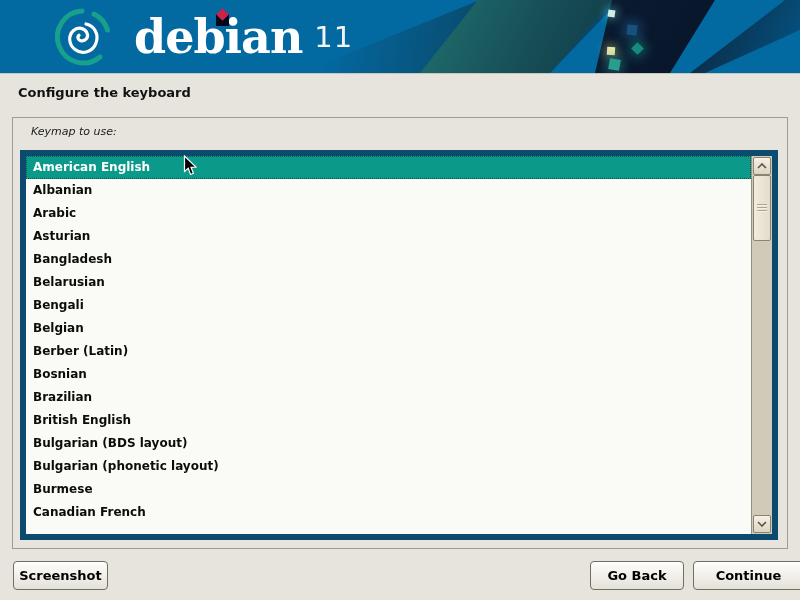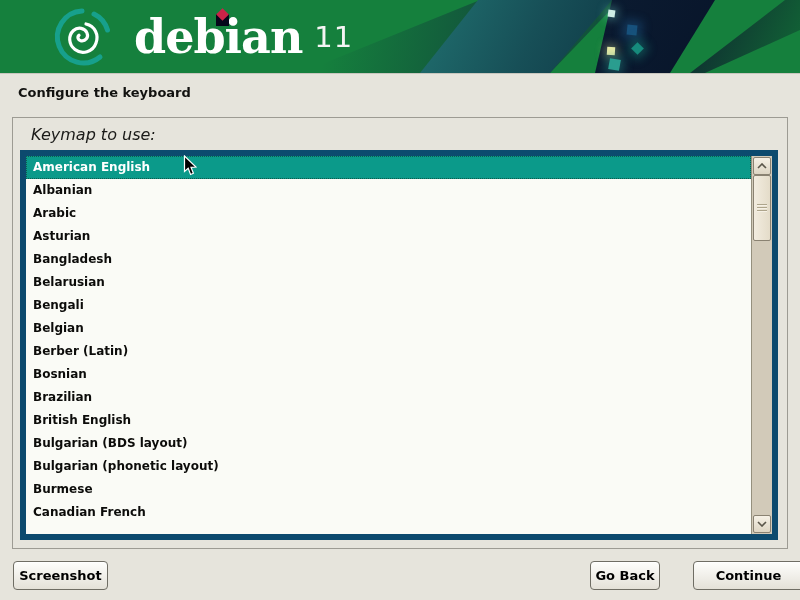--- a/index.html
+++ b/index.html
@@ -8,21 +8,21 @@
     font-family:"DejaVu Sans","Liberation Sans",sans-serif;
     background:#e6e4dc;
     position:relative;overflow:hidden;
     -webkit-font-smoothing:antialiased;
   }
   #stage{position:absolute;left:0;top:0;width:800px;height:600px;}
 
   
   .banner{
     position:absolute;left:0;top:0;width:800px;height:73px;
-    background:#15803d;overflow:hidden;
+    background:#0369a1;overflow:hidden;
     border-bottom:1px solid #c8c6be;
   }
   .facet{position:absolute;}
   .facet-back{
     left:300px;top:0;width:320px;height:73px;
     background:linear-gradient(100deg,rgba(20,40,60,0) 10%,rgba(16,44,58,.55) 60%);
     clip-path:polygon(180px 0,320px 0,250px 73px,0 73px);
   }
   .facet-teal{
     left:420px;top:0;width:200px;height:73px;
@@ -66,21 +66,21 @@
     font-size:13px;font-weight:bold;color:#121210;
   }
 
   
   .frame{
     position:absolute;left:12px;top:117px;width:774px;height:430px;
     border:1px solid #9d9b93;background:#e6e4dc;
   }
   .keymap-label{
     position:absolute;left:18px;top:7px;
-    font-size:16px;font-style:italic;color:#1a1a18;
+    font-size:11px;font-style:italic;color:#1a1a18;
   }
 
   
   .listbox{
     position:absolute;left:20px;top:150px;width:758px;height:390px;
     background:#fafbf6;border:6px solid #0c4a6e;box-sizing:border-box;
   }
   .rows{
     position:absolute;left:0;top:0;right:21px;bottom:0;overflow:hidden;
   }
@@ -120,21 +120,21 @@
   
   .btn{
     position:absolute;height:29px;top:561px;
     background:linear-gradient(#fefefc,#e4e1d8);
     border:1px solid #6f6d64;border-radius:4px;box-sizing:border-box;
     font-size:13px;font-weight:bold;color:#000;
     display:flex;align-items:center;justify-content:center;
     box-shadow:inset 0 1px 0 #fff;
   }
   .btn-screenshot{left:13px;width:95px;}
-  .btn-goback{left:590px;width:70px;}
+  .btn-goback{left:590px;width:94px;}
   .btn-continue{left:693px;width:111px;}
 
   
   .cursor{position:absolute;left:183px;top:155px;width:14px;height:21px;pointer-events:none;}
 </style>
 </head>
 <body>
 
 <div id="stage">
 

